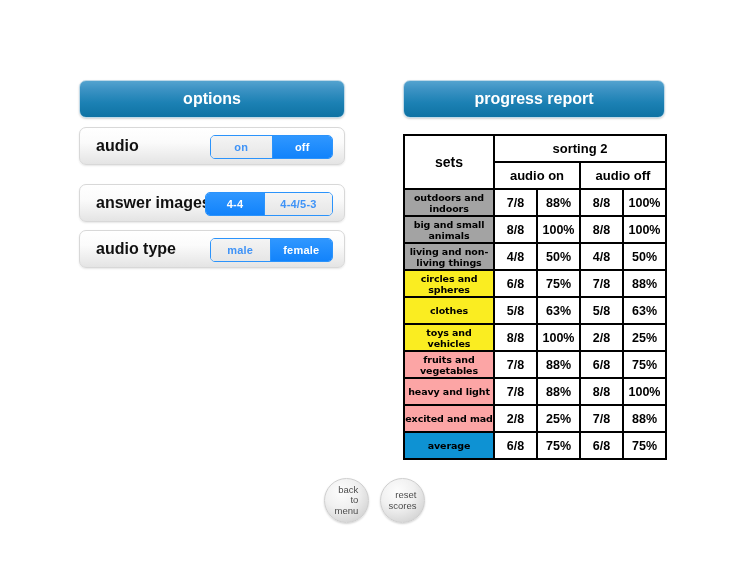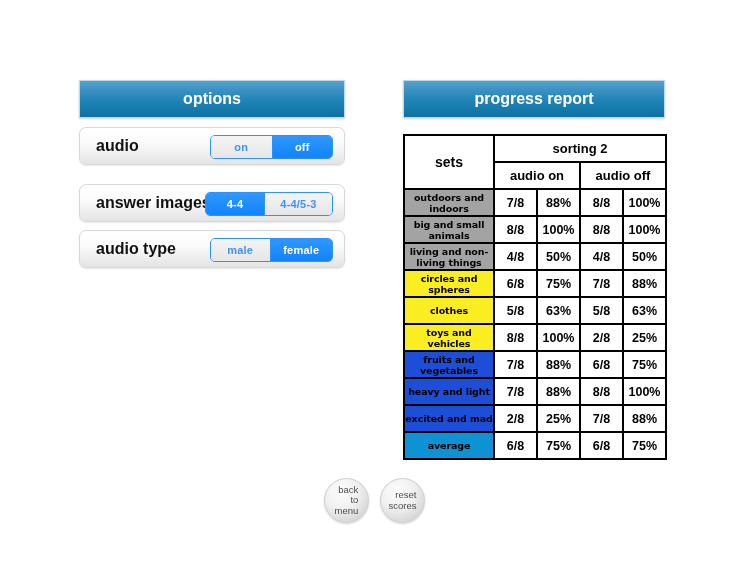--- a/index.html
+++ b/index.html
@@ -9,21 +9,21 @@
     background: #ffffff;
     font-family: "Liberation Sans", sans-serif;
     overflow: hidden;
   }
   #stage { position: relative; width: 750px; height: 563px; }
 
   
   .hdr-btn {
     position: absolute;
     height: 38px;
-    border-radius: 0;
+    border-radius: 7px;
     background: linear-gradient(to bottom, #54a3cf 0%, #3d93c4 22%, #1c81b4 60%, #0e72a3 100%);
     border: 1px solid #bfd9e8;
     box-shadow: 0 1px 2px rgba(0,0,0,.18);
     display: flex; align-items: center; justify-content: center;
     color: #ffffff;
     font-size: 16px;
     font-weight: bold;
   }
   #opt-header { left: 79px; top: 80px; width: 266px; }
   #rep-header { left: 403px; top: 80px; width: 262px; }
@@ -110,21 +110,21 @@
     font-weight: bold;
     letter-spacing: -.1px;
   }
   td.score {
     font-size: 12.5px;
     height: 27px;
     background: #ffffff;
   }
   .red    { background: #a3a3a3; }
   .yellow { background: #faed21; }
-  .green  { background: #1d4ed8; }
+  .green  { background: #fca5a5; }
   .blue   { background: #0e92d3; }
 
   
   .circ-btn {
     position: absolute;
     width: 45px; height: 45px;
     border-radius: 50%;
     background: radial-gradient(circle at 38% 30%, #fdfdfd 0%, #f0f0f0 42%, #d5d5d5 80%, #c2c2c2 100%);
     border: 1px solid #cfcfcf;
     box-shadow: 0 1px 2px rgba(0,0,0,.18);

